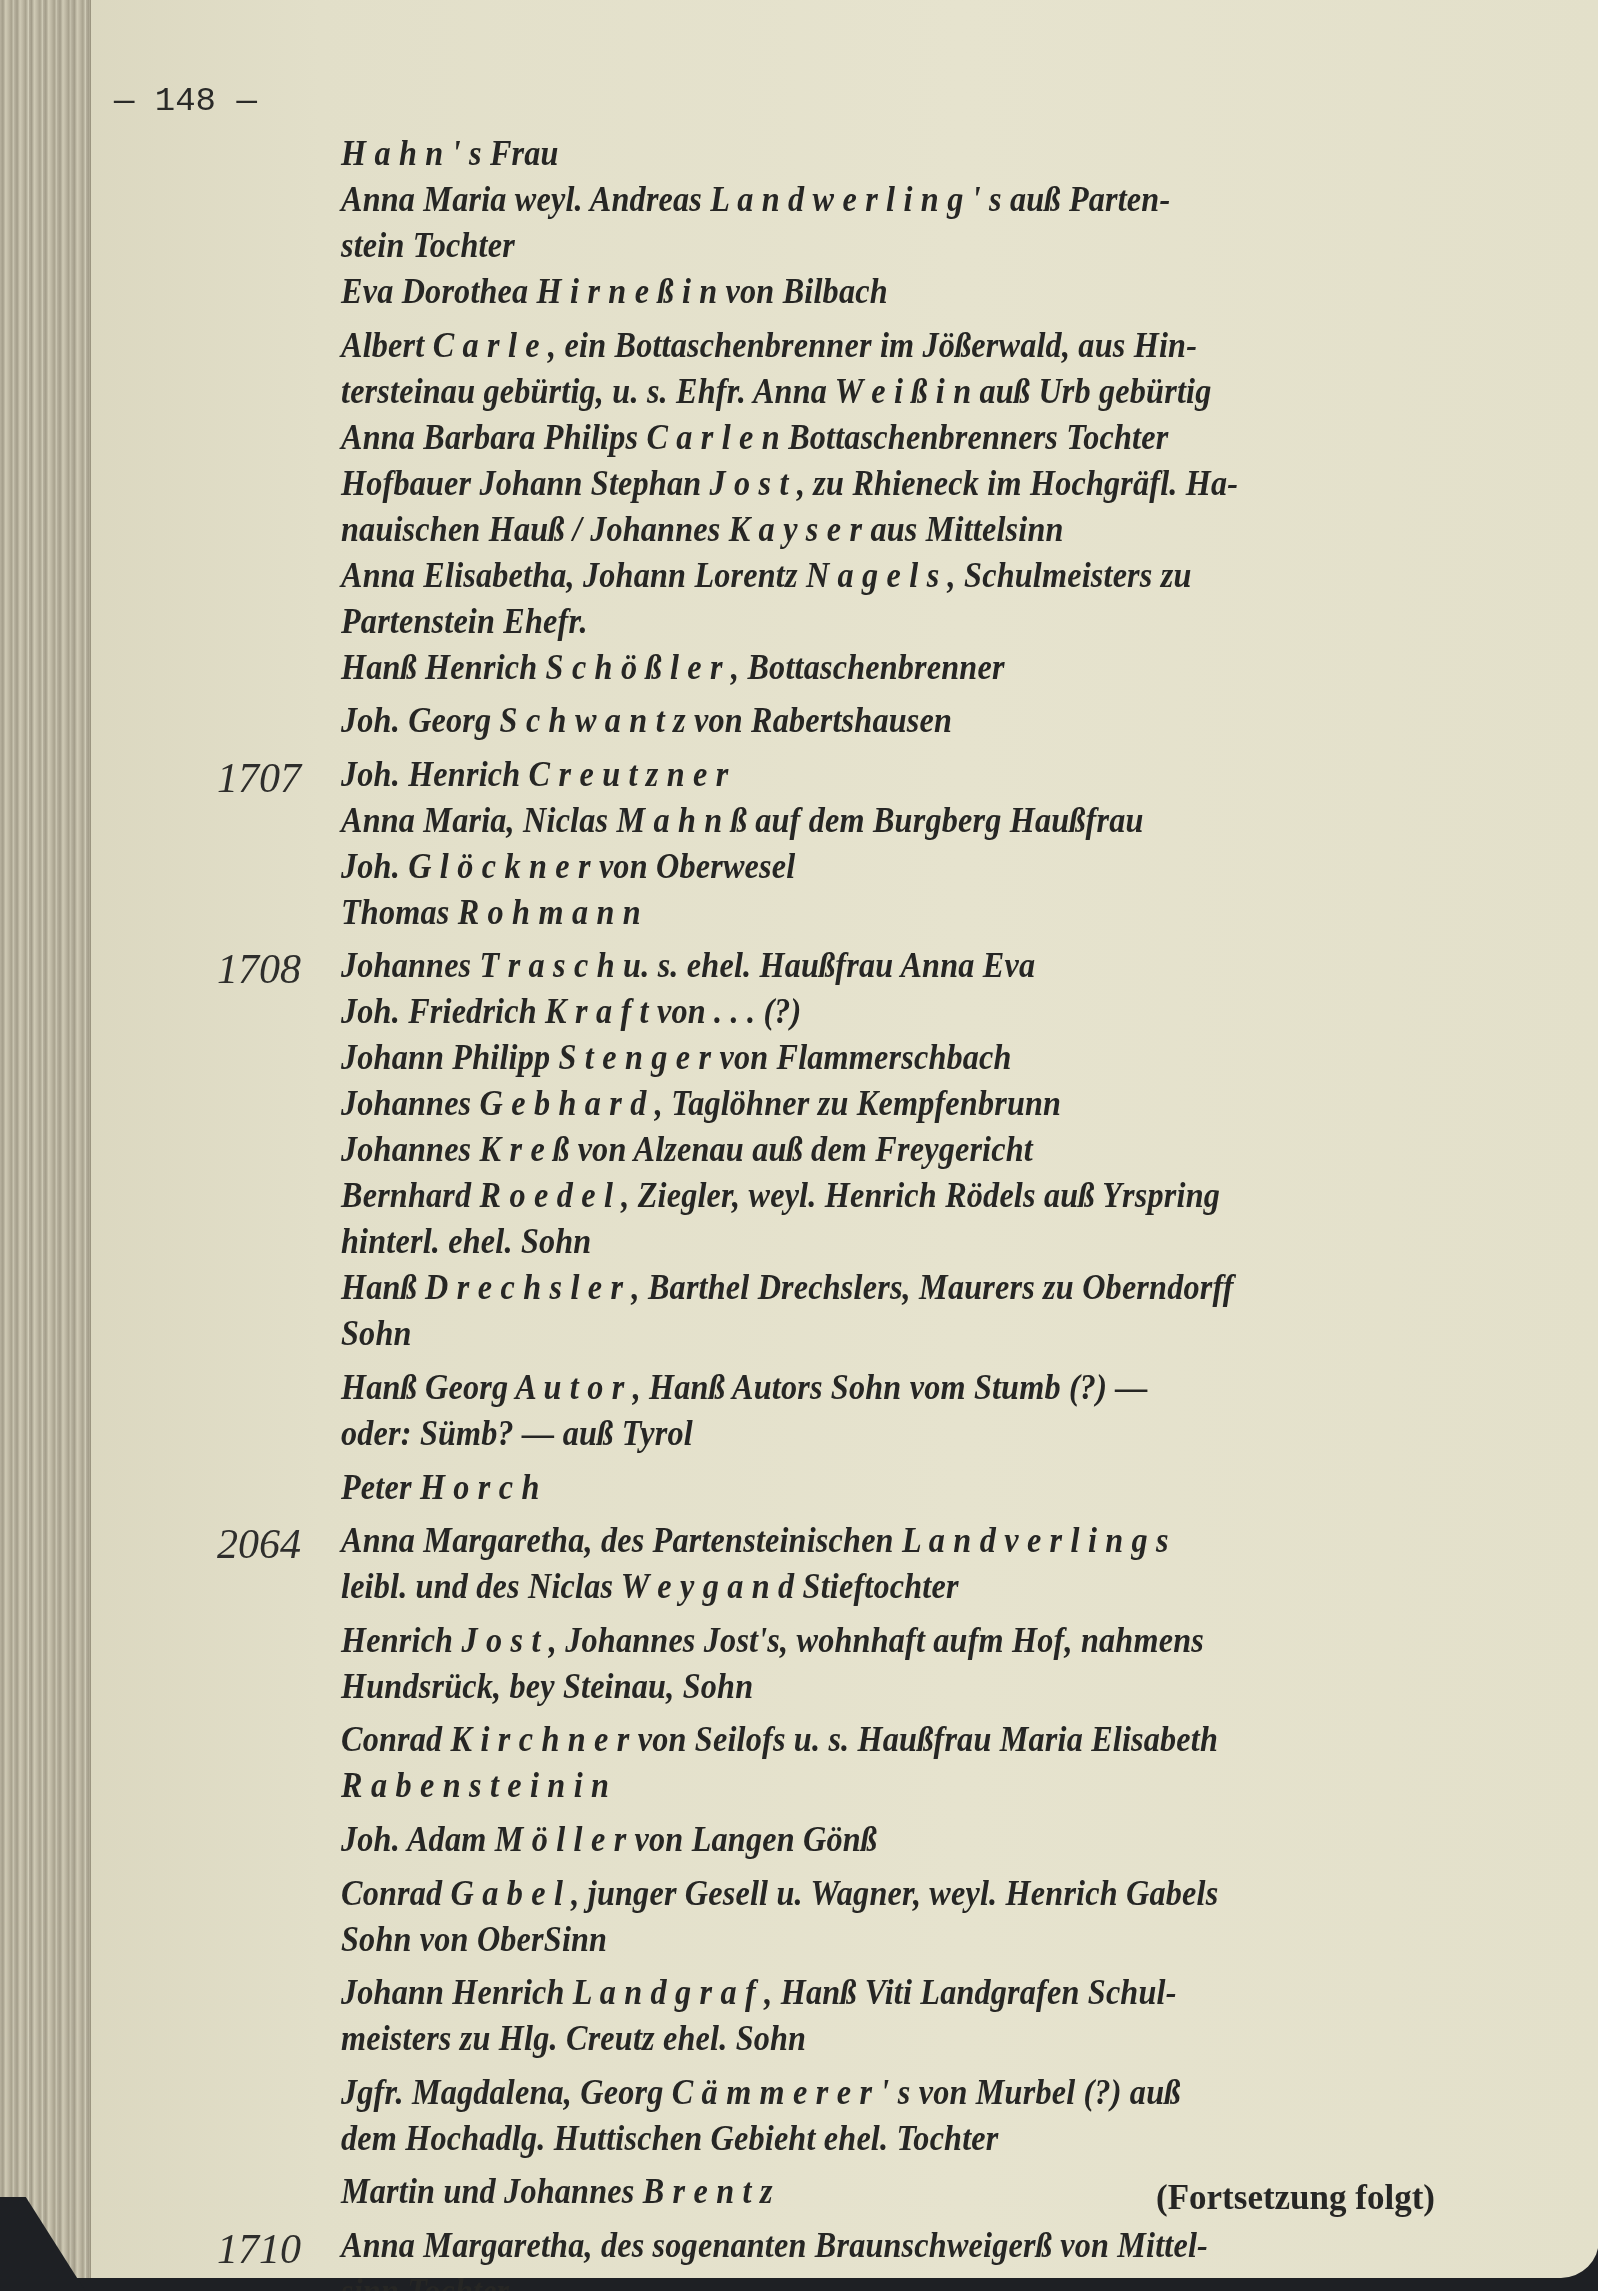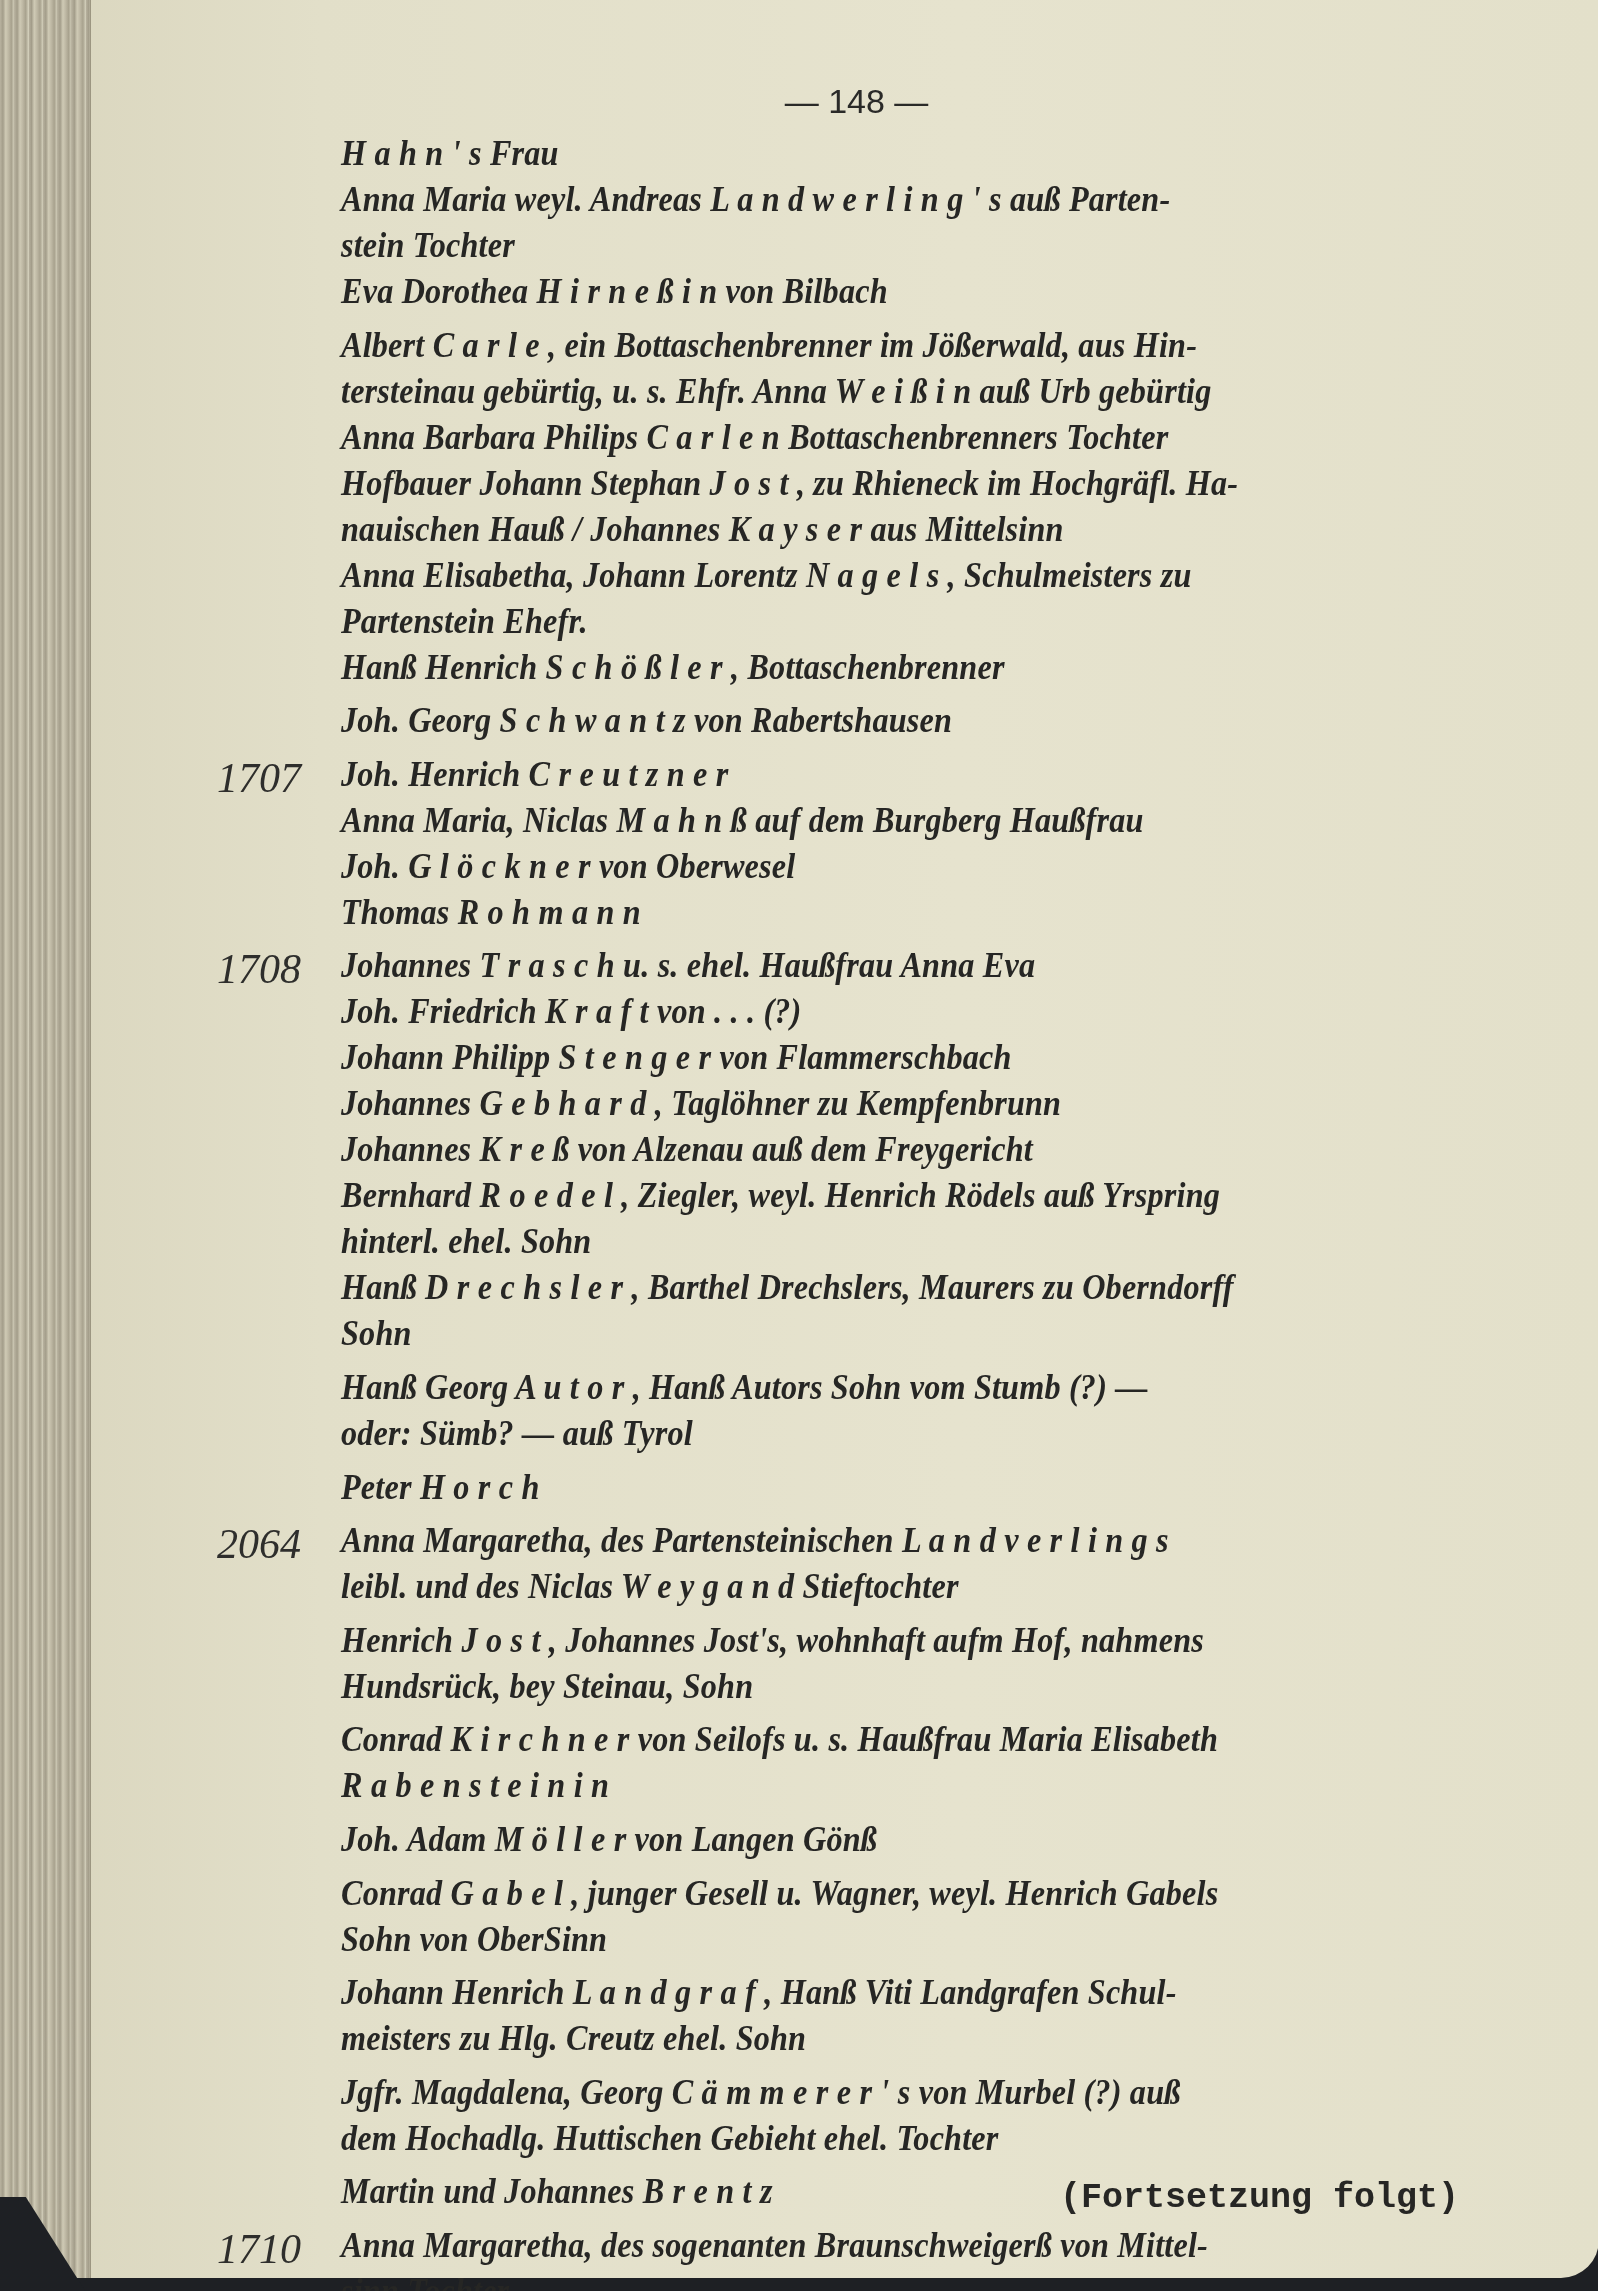--- a/index.html
+++ b/index.html
@@ -17,42 +17,42 @@
     position: absolute; left: 0; top: 0; width: 90px; height: 2278px;
     background: repeating-linear-gradient(90deg,
       #b9b3a0 0px, #a39d8a 2.9px, #cfcab5 5.7px, #bdb7a3 8.6px, #a8a28e 11.4px, #d3cfbb 14.3px);
     border-right: 1.9px solid #9c9681;
   }
   .binding-shadow {
     position: absolute; left: 0; top: 2197px; width: 86px; height: 95px;
     background: #1e2024; clip-path: polygon(0 0, 30% 0, 100% 100%, 0 100%);
   }
   .page-number {
-    position: absolute; left: 0; width: 1599px; top: 82px; text-align: center;
-    font-family: Liberation Sans, sans-serif; font-size: 34px; color: #2a2a28;
+    position: absolute; left: 0; width: 1599px; top: 82px; text-align: left;
+    font-family: Liberation Mono, monospace; font-size: 34px; color: #2a2a28;
     padding-left: 114px; box-sizing: border-box;
   }
   .content {
     position: absolute; left: 217px; top: 131px; width: 1227px;
     color: #262624;
   }
   .entry { position: relative; padding-left: 124px; font-style: italic; }
   .year {
     position: absolute; left: 0; top: 1.9px; width: 95px;
     font-family: "Liberation Serif", serif; font-size: 42px; color: #2e2e2c;
   }
   .line {
     font-family: "Liberation Serif", serif; font-size: 35px; line-height: 46px;
     font-weight: bold; letter-spacing: 0.2px; white-space: nowrap;
     transform: scaleX(0.92); transform-origin: left center;
   }
   .gap { height: 7.6px; }
   .cont {
-    position: absolute; right: 140px; top: 2178px;
-    font-family: Liberation Mono, monospace; font-size: 35px; font-weight: bold; color: #262624;
+    position: absolute; right: 164px; top: 2178px;
+    font-family: Liberation Serif, serif; font-size: 35px; font-weight: bold; color: #262624;
   }
 </style>
 </head>
 <body>
 
 <div class="page">
   <div class="binding"></div>
   <div class="page-number">— 148 —</div>
   <div class="content" id="content">
       <div class="entry">

